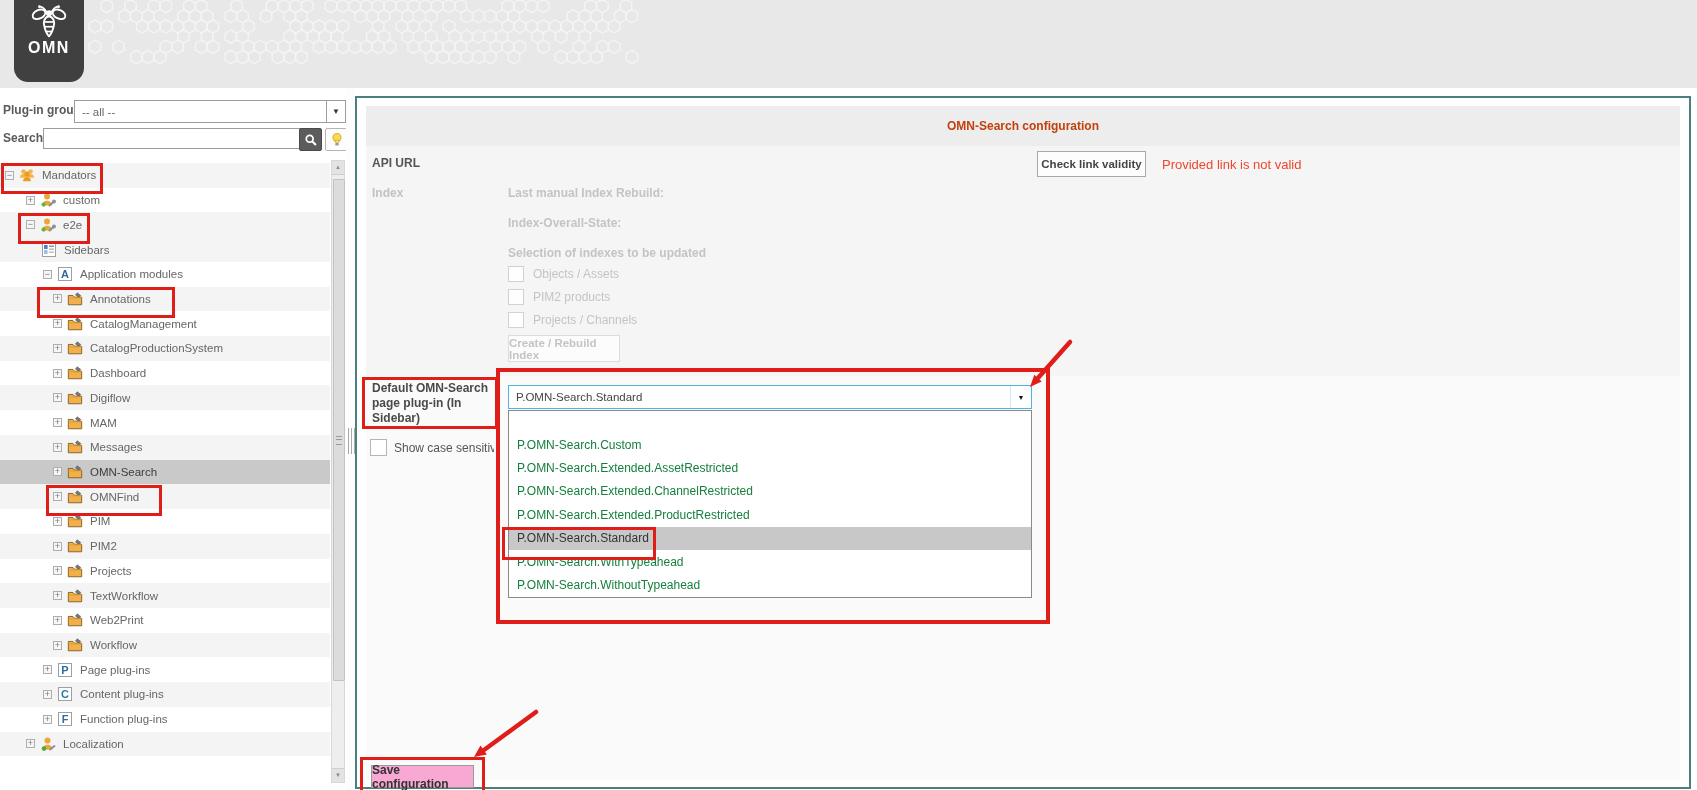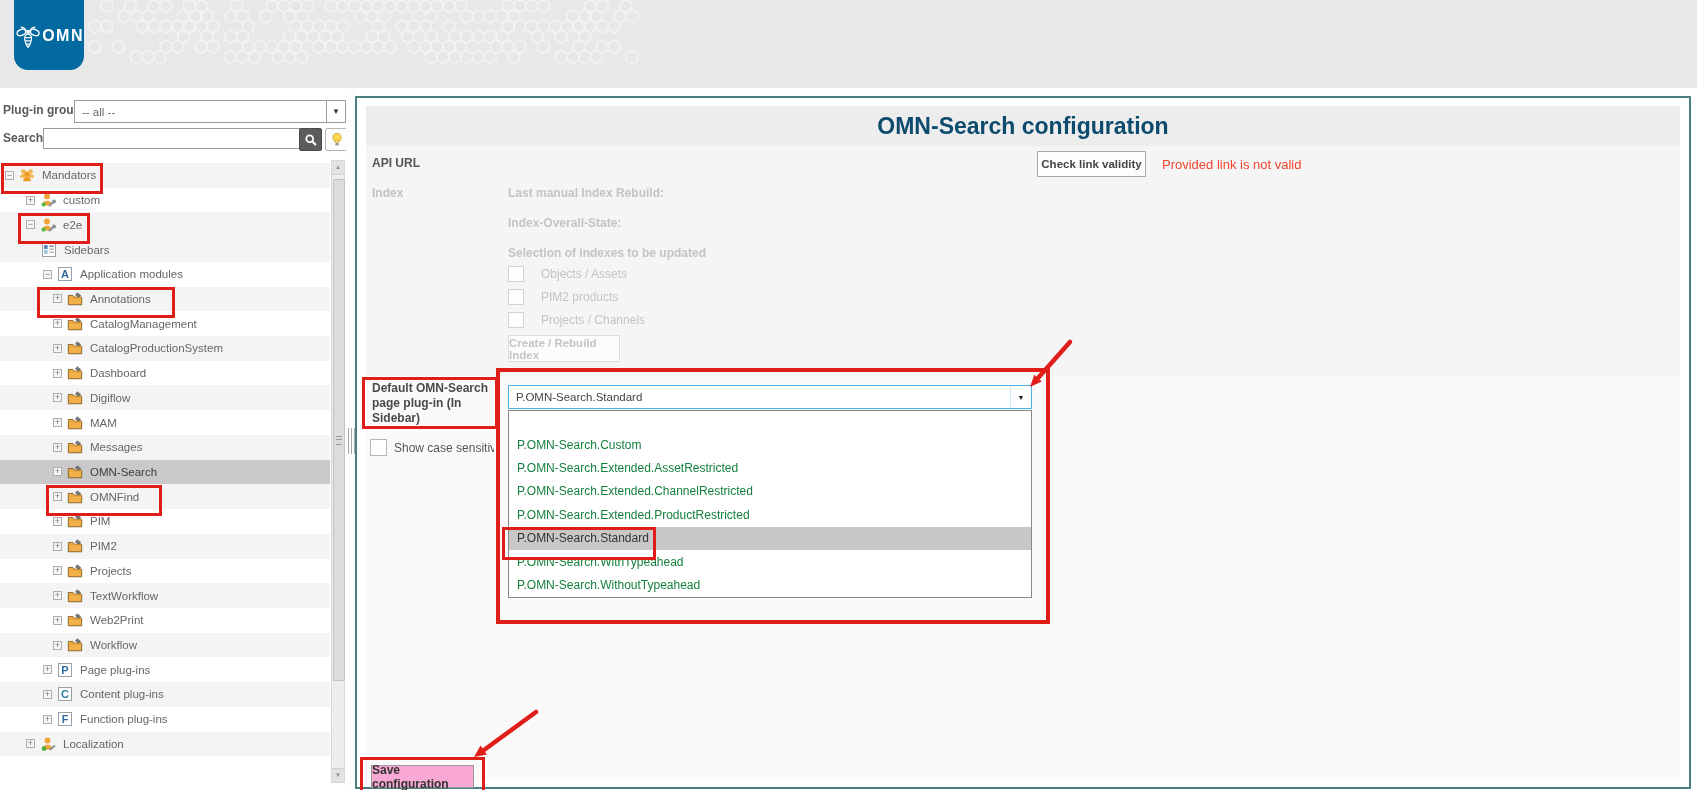--- a/index.html
+++ b/index.html
@@ -2,22 +2,22 @@
 <html><head>
 <meta charset="utf-8">
 <style>
   html,body{margin:0;padding:0;background:#fff;}
   #app{position:relative;width:1697px;height:790px;overflow:hidden;
        font-family:"Liberation Sans","DejaVu Sans",sans-serif;color:#555;background:#fff;}
 
   
   .topbar{position:absolute;left:0;top:0;width:1697px;height:88px;background:#e8e8e8;}
   #hexes{position:absolute;left:0;top:0;width:1697px;height:88px;}
-  .logo{position:absolute;left:14px;top:0;width:70px;height:70px;background:#0369a1;
-        border-radius:0 0 14px 14px;z-index:5;display:flex;flex-direction:row;align-items:center;}
+  .logo{position:absolute;left:14px;top:0;width:70px;height:82px;background:#404040;
+        border-radius:0 0 14px 14px;z-index:5;display:flex;flex-direction:column;align-items:center;}
   .logo .bee{width:42px;height:34px;margin-top:4px;}
   .logo-text{color:#fff;font-weight:bold;font-size:16px;letter-spacing:1.5px;margin-top:1px;}
 
   
   .sb-label{position:absolute;left:3px;font-size:12px;font-weight:bold;color:#5a5a5a;}
   .select{position:absolute;left:74px;top:100px;width:270px;height:21px;background:#fff;
           border:1px solid #9c9c9c;display:flex;align-items:center;font-size:11.5px;color:#666;}
   .select .val{flex:1;padding-left:7px;}
   .select .caretcell{width:18px;height:21px;border-left:1px solid #9c9c9c;display:flex;
           align-items:center;justify-content:center;font-size:8px;color:#333;}
@@ -53,36 +53,36 @@
   .vgrip:after{content:"";position:absolute;left:0;top:2px;width:6px;height:0;border-top:1px solid #9a9a9a;}
   .splitter{position:absolute;left:346px;top:88px;width:9px;height:702px;background:#fdfdfd;}
   .hgrip{position:absolute;left:2px;top:340px;width:5px;height:26px;
          border-left:1px solid #a9a9a9;border-right:1px solid #a9a9a9;}
   .hgrip:after{content:"";position:absolute;left:2px;top:0;height:26px;width:0;border-left:1px solid #a9a9a9;}
 
   
   .panel{position:absolute;left:355px;top:96px;width:1336px;height:693px;background:#ffffff;
          border:2px solid #4c7f7f;box-sizing:border-box;}
   .band-title{position:absolute;left:366px;top:106px;width:1314px;height:40px;background:#ededed;
-         display:flex;align-items:center;justify-content:center;font-size:23px;font-weight:bold;color:#0c4a6e;}
+         display:flex;align-items:center;justify-content:center;font-size:12px;font-weight:bold;color:#c2410c;}
   .band-s1{position:absolute;left:366px;top:146px;width:1314px;height:230px;background:#f5f5f5;}
   .band-s2{position:absolute;left:366px;top:376px;width:1314px;height:404px;background:#fafafa;}
 
   .flabel{position:absolute;left:372px;font-size:12px;font-weight:bold;color:#555;}
   .flabel.dis{color:#c2c2c2;}
   .url-input{position:absolute;left:508px;top:152px;width:512px;height:19px;border:1px solid #b3b3b3;
          background:#fff;font-size:11px;color:#8a8a8a;padding:0 5px;outline:none;z-index:6;}
   .chkbtn{position:absolute;left:1037px;top:151px;width:107px;height:24px;background:#fdfdfd;
          border:1px solid #a8a8a8;font-size:11.5px;font-weight:bold;color:#444;display:flex;
          align-items:center;justify-content:center;z-index:6;}
   .err{position:absolute;left:1162px;top:157px;font-size:13px;color:#f0452e;z-index:6;}
 
   .idx-line{position:absolute;left:508px;font-size:12px;font-weight:bold;color:#c4c4c4;}
   #index-checks{position:absolute;left:508px;top:262px;}
-  .cbrow{display:flex;align-items:center;height:23px;margin-bottom:0;gap:8px;}
+  .cbrow{display:flex;align-items:center;height:23px;margin-bottom:0;}
   .cb{width:14px;height:14px;border:1px solid #d2d2d2;background:#fefefe;flex:0 0 14px;}
   .cbl{font-size:12px;color:#c4c4c4;margin-left:9px;}
   .rebuild{position:absolute;left:508px;top:335px;width:110px;height:25px;border:1px solid #dcdcdc;
          background:#fcfcfc;color:#c4c4c4;font-size:11.5px;font-weight:bold;display:flex;
          align-items:center;justify-content:center;}
 
   .dflt-label{position:absolute;left:372px;top:381px;width:118px;font-size:12px;font-weight:bold;
          color:#4a4a4a;line-height:15px;z-index:6;}
   .combo{position:absolute;left:508px;top:385px;width:524px;height:24px;background:#fff;
          border:1px solid #4eb3e8;box-sizing:border-box;display:flex;align-items:center;z-index:20;}

